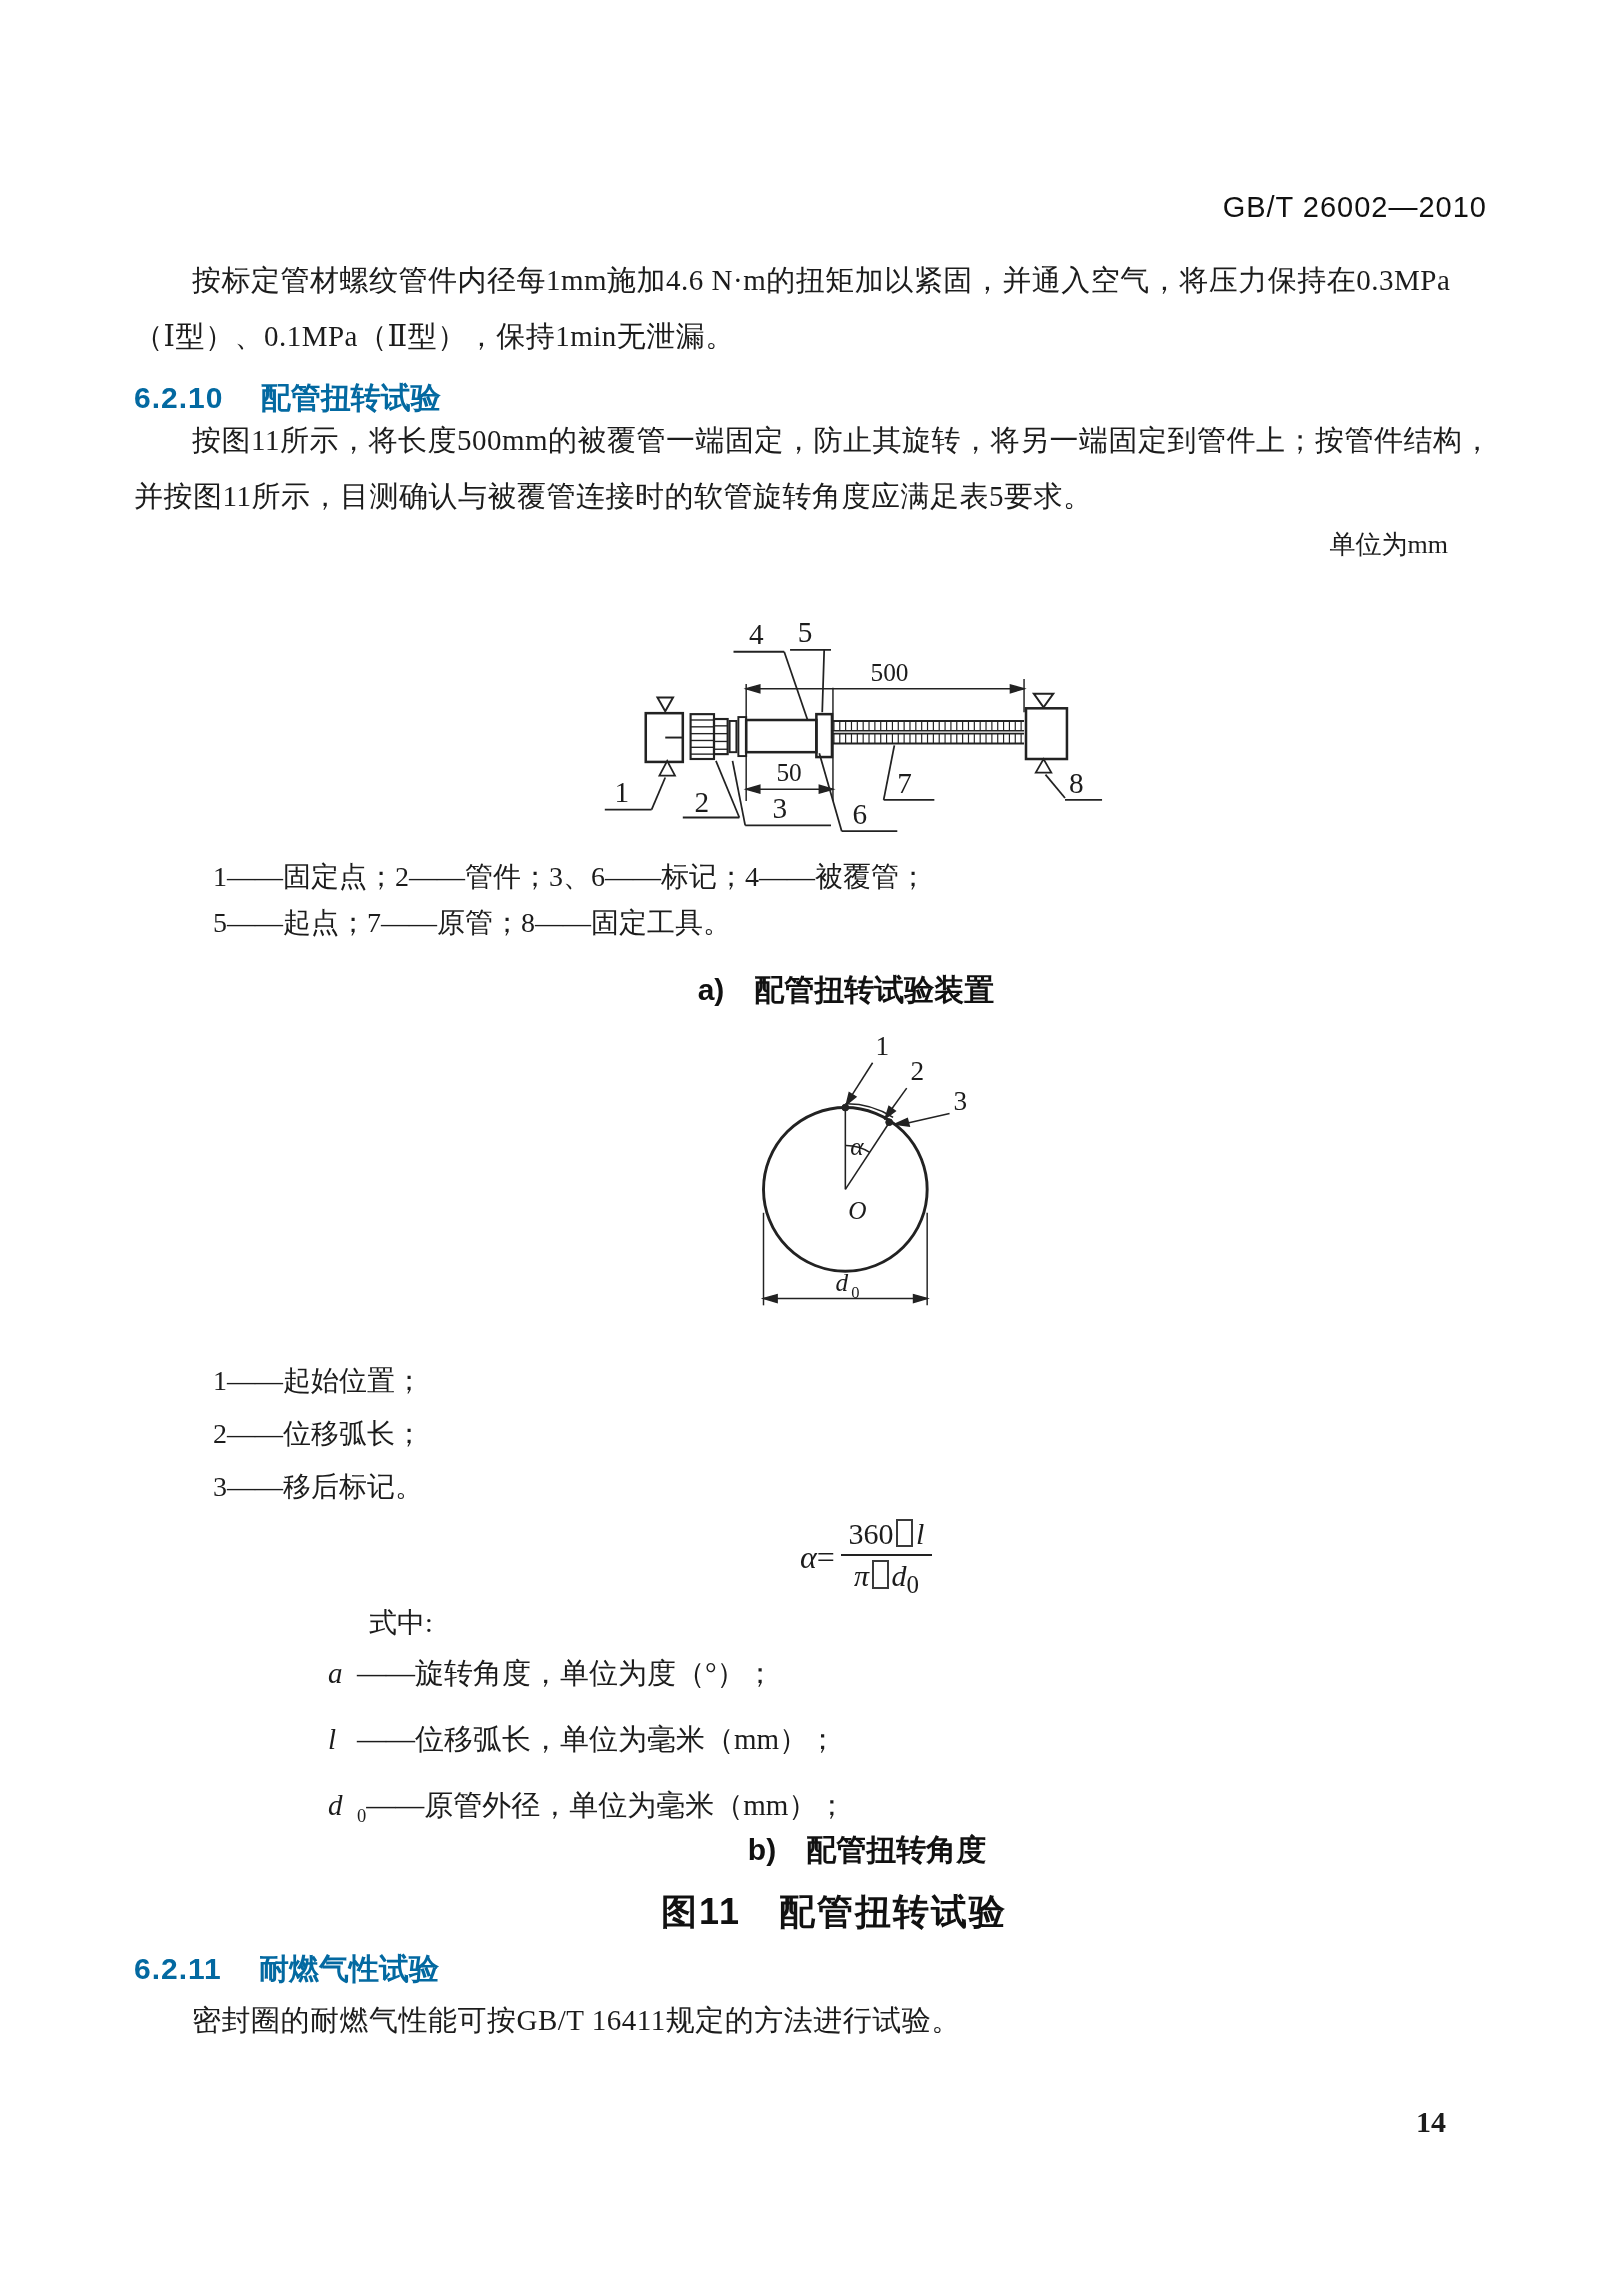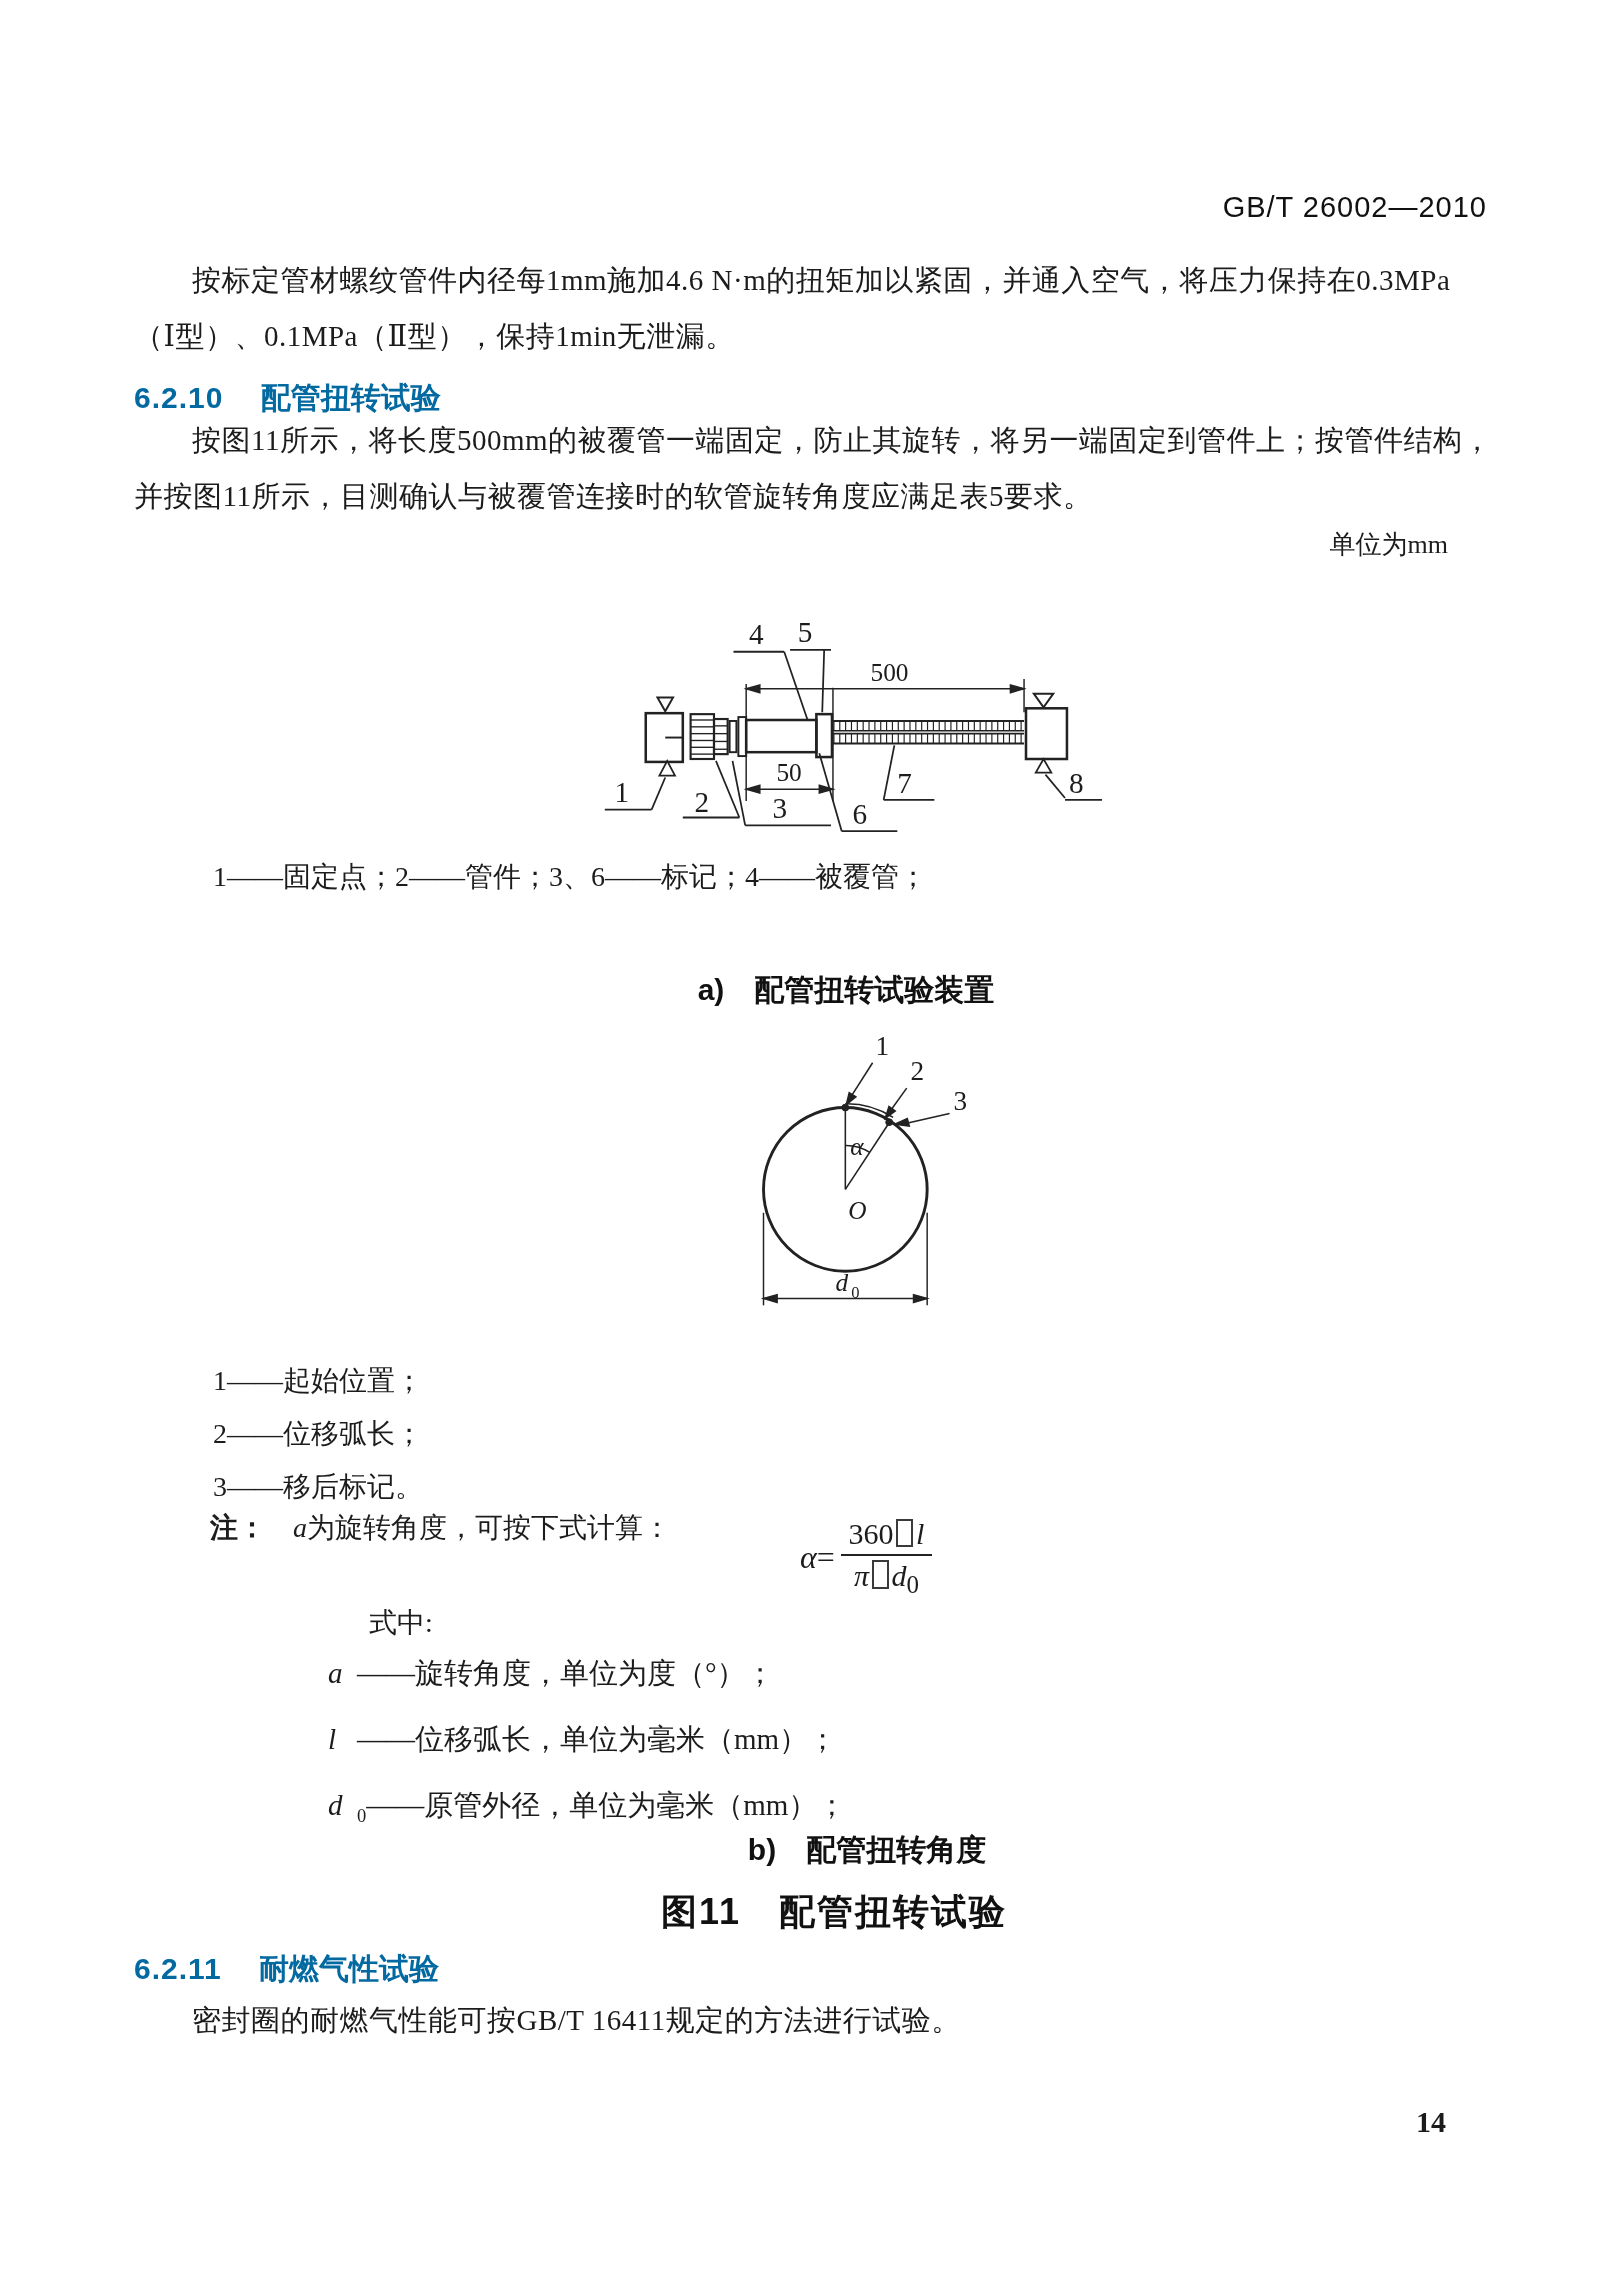--- a/index.html
+++ b/index.html
@@ -210,20 +210,21 @@
       <text x="484" y="205">8</text>
     </g>
     <g font-size="26" text-anchor="middle">
       <text x="300" y="90">500</text>
       <text x="197" y="193">50</text>
     </g>
   </svg>
 
   <div class="abs legend legend-a">
     <div>1——固定点；2——管件；3、6——标记；4——被覆管；</div>
+    <div>5——起点；7——原管；8——固定工具。</div>
   </div>
 
   <div class="abs caption cap-a">a)　配管扭转试验装置</div>
 
   <svg class="abs fig-b" width="234" height="302" viewBox="0 0 240 310">
     <g stroke="#222" fill="none">
       <circle cx="107" cy="178" r="84" stroke-width="3"></circle>
       <line x1="107" y1="178" x2="107" y2="94" stroke-width="1.6"></line>
       <line x1="107" y1="178" x2="153" y2="108" stroke-width="1.6"></line>
       <path d="M107,90 A88,88 0 0 1 156,104" stroke-width="1.6"></path>
@@ -256,23 +257,20 @@
       <text x="113" y="289" font-size="17">0</text>
     </g>
   </svg>
 
   <div class="abs legend legend-b">
     <div>1——起始位置；</div>
     <div>2——位移弧长；</div>
     <div>3——移后标记。</div>
   </div>
 
-  <div class="abs note-line">
-    <span class="note-label">注：</span><span class="it">a</span><span>为旋转角度，可按下式计算：</span>
-  </div>
 
   <div class="abs formula">
     <span class="lhs"><span class="it">α</span><span>=</span></span>
     <span class="frac">
       <span class="num"><span>360</span><span class="tofu"></span><span class="it">l</span></span>
       <span class="den"><span class="it">π</span><span class="tofu"></span><span class="it">d</span><sub>0</sub></span>
     </span>
   </div>
 
   <div class="abs where-label">式中:</div>

